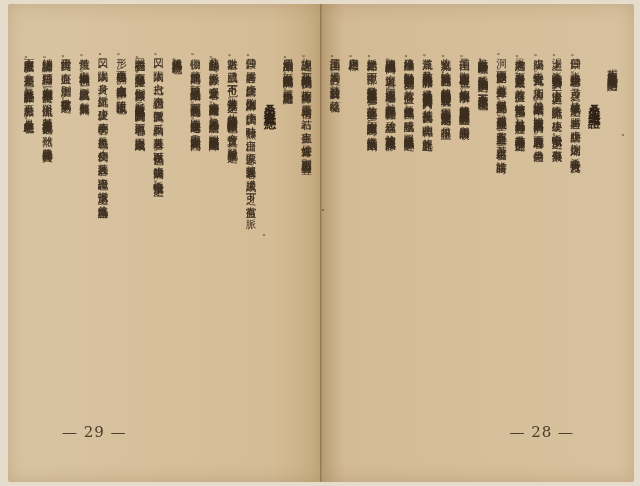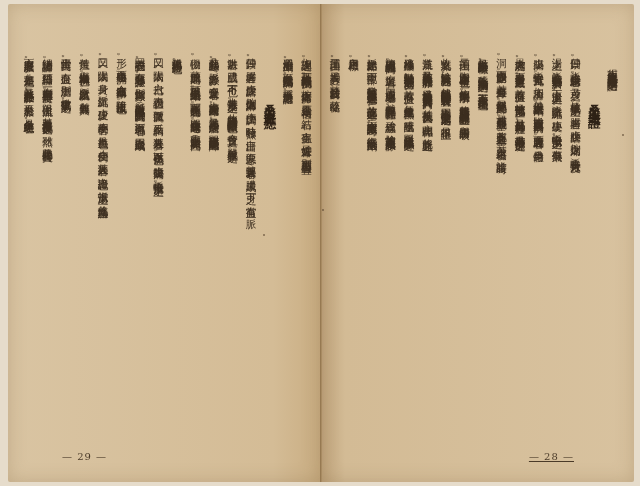--- a/index.html
+++ b/index.html
@@ -34,24 +34,24 @@
     }
     .page.right .textblock { right: 12px; }
     .page.left .textblock { right: 4px; }
     .col { display: block; white-space: nowrap; }
     .col.indent1 { padding-top: 11px; }
     .col.heading {
       font-weight: bold; font-size: 12.5px; letter-spacing: 3px;
       padding-top: 44px; color: #2e2216;
     }
     .folio {
-      position: absolute; bottom: 20px;
-      font-size: 10px; color: #4a3a28; letter-spacing: 1px;
+      position: absolute; bottom: 41px;
+      font-size: 15px; color: #4a3a28; letter-spacing: 1px;
     }
-    .page.right .folio { right: 60px; text-decoration: underline; }
+    .page.right .folio { right: 60px; }
     .page.left .folio { left: 54px; }
     .speck { position: absolute; width: 2px; height: 2px; background: #5a4630; border-radius: 50%; opacity: .7; }
   </style>
 </head>
 <body>
 
 <div class="spread">
 
   <div class="page right">
     <div class="textblock">

